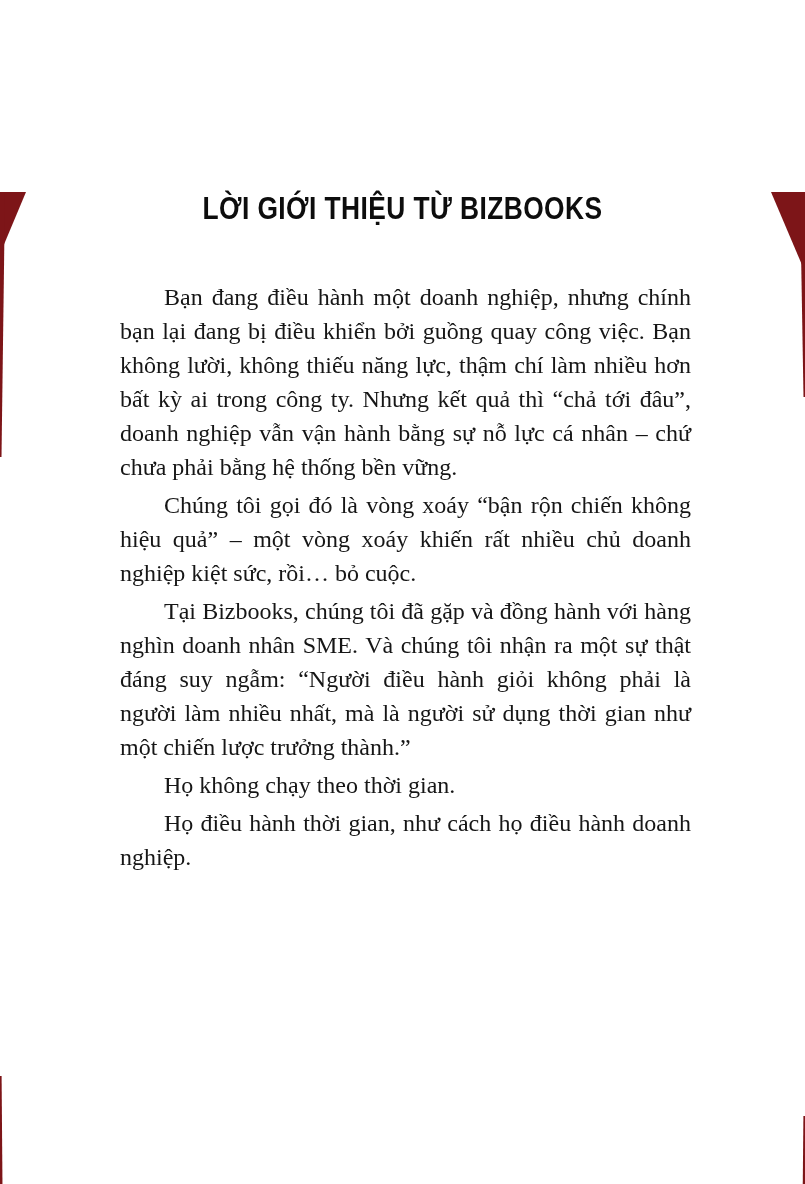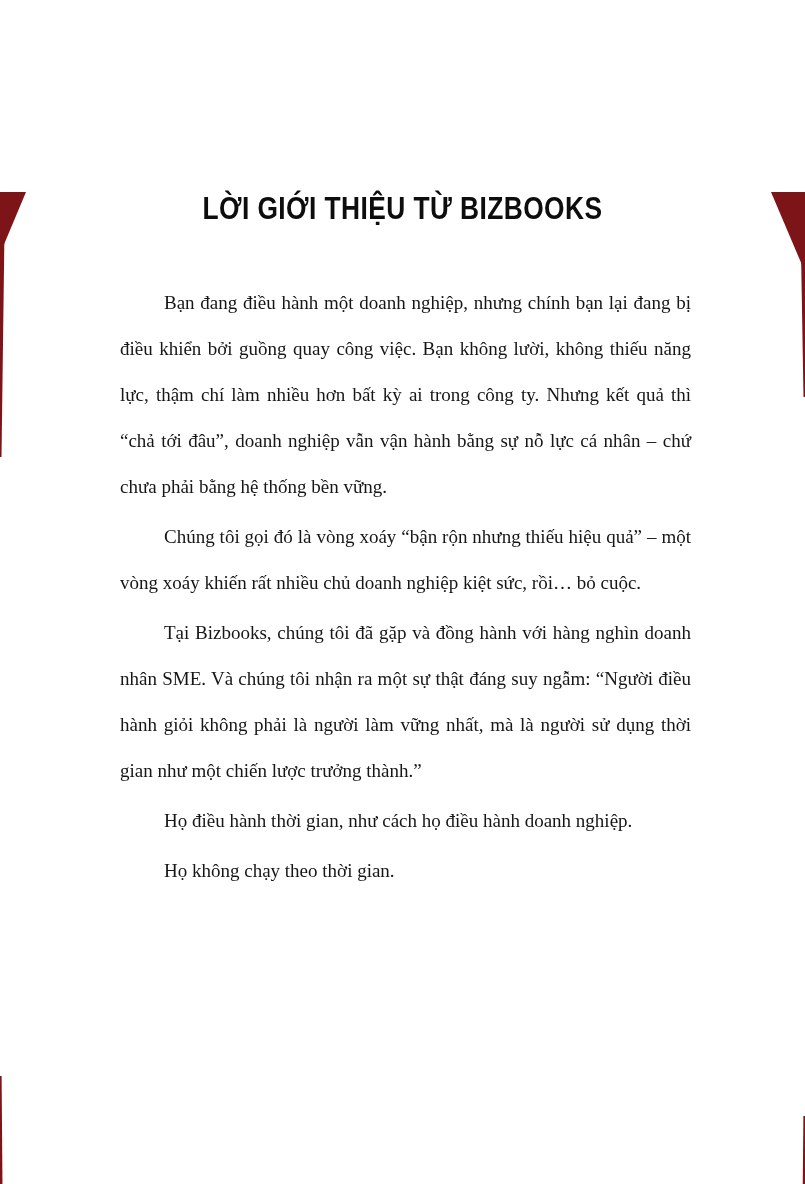--- a/index.html
+++ b/index.html
@@ -56,22 +56,22 @@
     transform: scaleX(0.85);
     letter-spacing: 0.5px;
     white-space: nowrap;
   }
 
   .body-text {
     margin: 54px 114px 0 120px;
     text-align: justify;
   }
   .body-text p {
-    font-size: 19px;
-    line-height: 46px;
+    font-size: 24px;
+    line-height: 34px;
     color: #161616;
     text-indent: 44px;
     margin-bottom: 4px;
   }
 </style>
 </head>
 <body style="background: rgb(255, 255, 255);">
 
 <div class="page">
 
@@ -81,19 +81,19 @@
   <div class="edge edge-right-strip"></div>
 
   <div class="edge edge-bottom-left-strip"></div>
 
   <div class="edge edge-bottom-right-strip"></div>
 
   <h1 class="title">LỜI GIỚI THIỆU TỪ BIZBOOKS</h1>
 
   <div class="body-text">
     <p>Bạn đang điều hành một doanh nghiệp, nhưng chính bạn lại đang bị điều khiển bởi guồng quay công việc. Bạn không lười, không thiếu năng lực, thậm chí làm nhiều hơn bất kỳ ai trong công ty. Nhưng kết quả thì “chả tới đâu”, doanh nghiệp vẫn vận hành bằng sự nỗ lực cá nhân – chứ chưa phải bằng hệ thống bền vững.</p>
-    <p>Chúng tôi gọi đó là vòng xoáy “bận rộn nhưng thiếu hiệu quả” – một vòng xoáy khiến rất nhiều chủ doanh nghiệp kiệt sức, rồi… bỏ cuộc.</p>
-    <p>Tại Bizbooks, chúng tôi đã gặp và đồng hành với hàng nghìn doanh nhân SME. Và chúng tôi nhận ra một sự thật đáng suy ngẫm: “Người điều hành giỏi không phải là người làm vững nhất, mà là người sử dụng thời gian như một chiến lược trưởng thành.”</p>
+    <p>Chúng tôi gọi đó là vòng xoáy “bận rộn chiến không hiệu quả” – một vòng xoáy khiến rất nhiều chủ doanh nghiệp kiệt sức, rồi… bỏ cuộc.</p>
+    <p>Tại Bizbooks, chúng tôi đã gặp và đồng hành với hàng nghìn doanh nhân SME. Và chúng tôi nhận ra một sự thật đáng suy ngẫm: “Người điều hành giỏi không phải là người làm nhiều nhất, mà là người sử dụng thời gian như một chiến lược trưởng thành.”</p>
+    <p>Họ không chạy theo thời gian.</p>
     <p>Họ điều hành thời gian, như cách họ điều hành doanh nghiệp.</p>
-    <p>Họ không chạy theo thời gian.</p>
   </div>
 
 </div>
 
 </body></html>

